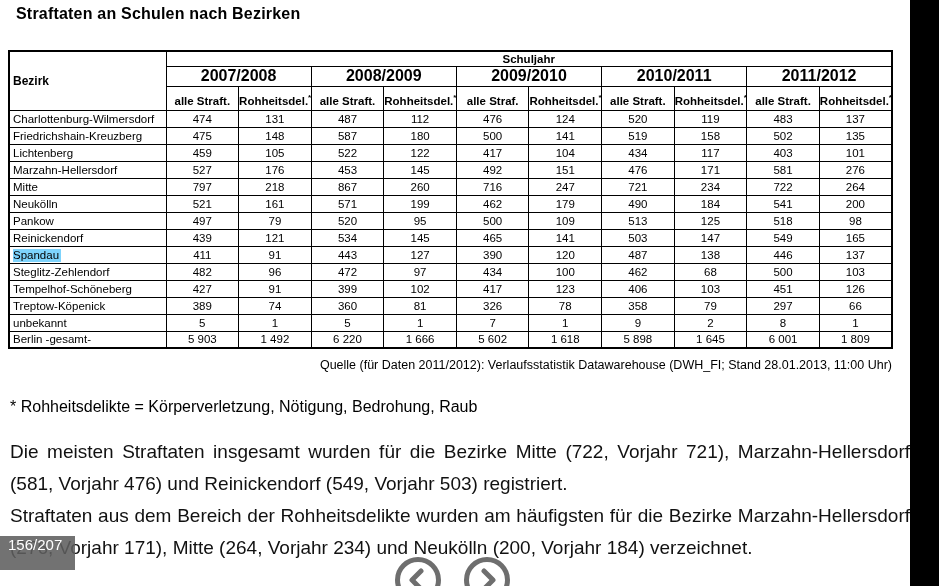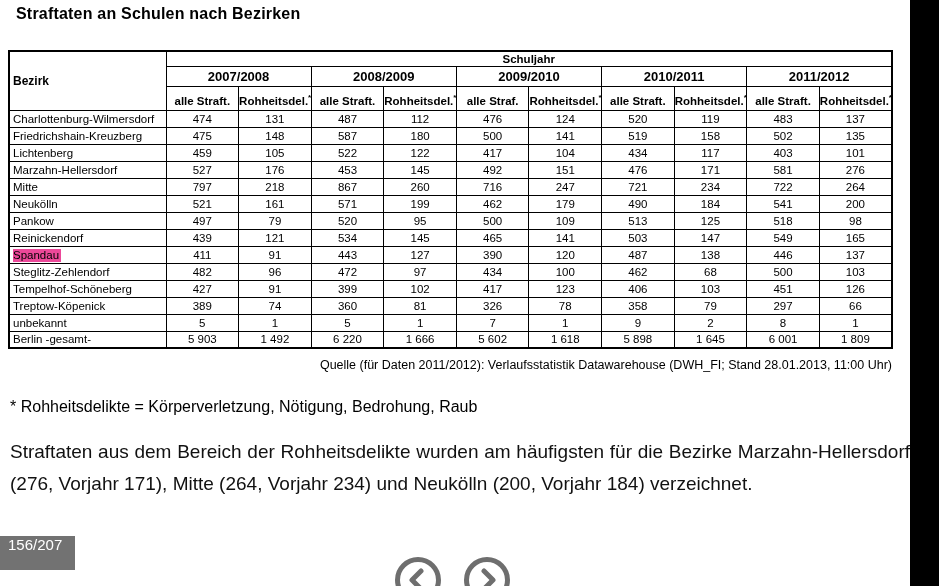--- a/index.html
+++ b/index.html
@@ -22,26 +22,26 @@
     border-collapse: collapse; table-layout: fixed;
     width: 884px; font-size: 11.5px;
   }
   table.crime th, table.crime td {
     border: 1px solid #000; background: #fff;
     overflow: hidden; white-space: nowrap;
   }
   table.crime { border: 2px solid #000; }
   th.corner { width: 157px; text-align: left; padding-left: 3px; font-size: 12px; }
   th.group-h { height: 15px; font-size: 11.5px; border-bottom: none; }
-  th.year-h { height: 20px; font-size: 13px; border-top: none; border-bottom: none; }
+  th.year-h { height: 20px; font-size: 16px; border-top: none; border-bottom: none; }
   th.sub-h { height: 24px; font-size: 11.5px; border-top: none; font-weight: 700; vertical-align: bottom; padding-bottom: 3px; }
   th.sub-h sup { font-size: 8px; }
   td.rowname { text-align: left; padding-left: 3px; height: 17px; margin-left: 12px; }
   td.val { text-align: center; height: 17px; }
-  .hl { background: #ec4899; padding: 0 2px 1px 0; }
+  .hl { background: #7dd3fc; padding: 0 2px 1px 0; }
   .source-note {
     position: absolute; left: 8px; top: 358px; width: 884px;
     text-align: right; font-size: 12.5px;
   }
   .footnote {
     position: absolute; left: 10px; top: 398px;
     font-size: 16px;
   }
   
   .bodytext {
@@ -301,20 +301,21 @@
         </tr>
       </tbody>
     </table>
 </div>
 
 <div class="source-note">Quelle (für Daten 2011/2012): Verlaufsstatistik Datawarehouse (DWH_FI; Stand 28.01.2013, 11:00 Uhr)</div>
 
 <div class="footnote">* Rohheitsdelikte = Körperverletzung, Nötigung, Bedrohung, Raub</div>
 
 <div class="bodytext">
+  <p>Die meisten Straftaten insgesamt wurden für die Bezirke Mitte (722, Vorjahr 721), Marzahn-Hellersdorf (581, Vorjahr 476) und Reinickendorf (549, Vorjahr 503) registriert.</p>
   <p>Straftaten aus dem Bereich der Rohheitsdelikte wurden am häufigsten für die Bezirke Marzahn-Hellersdorf (276, Vorjahr 171), Mitte (264, Vorjahr 234) und Neukölln (200, Vorjahr 184) verzeichnet.</p>
 </div>
 
 <div class="dark-band"></div>
 
 <div class="page-badge">
   <span>156/207</span>
 </div>
 
 <button class="nav-btn prev" aria-label="previous page">

